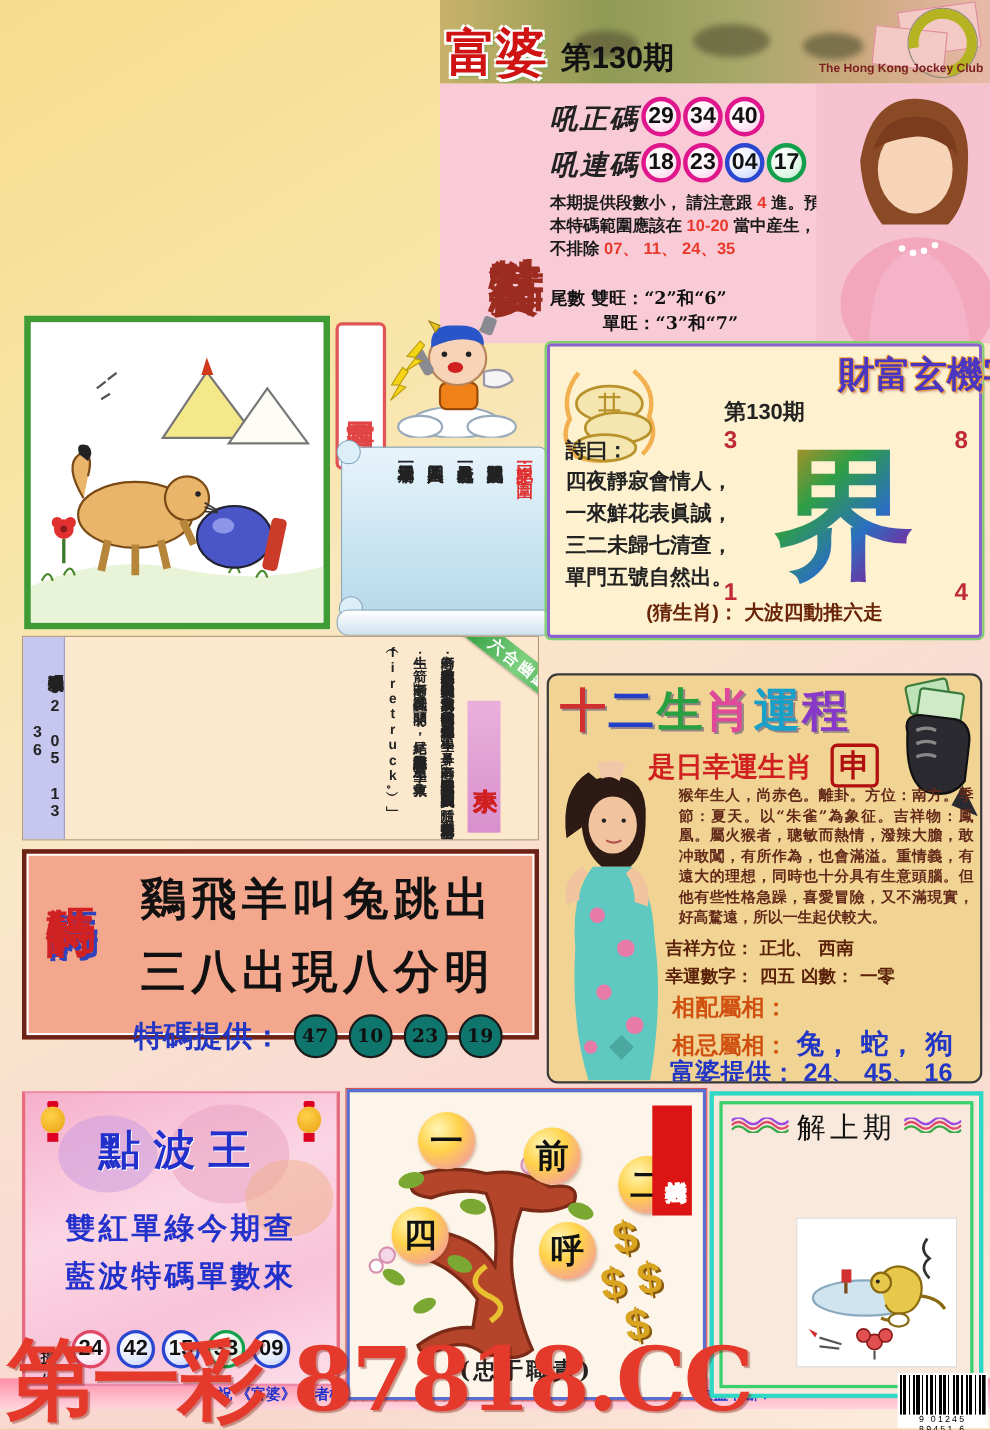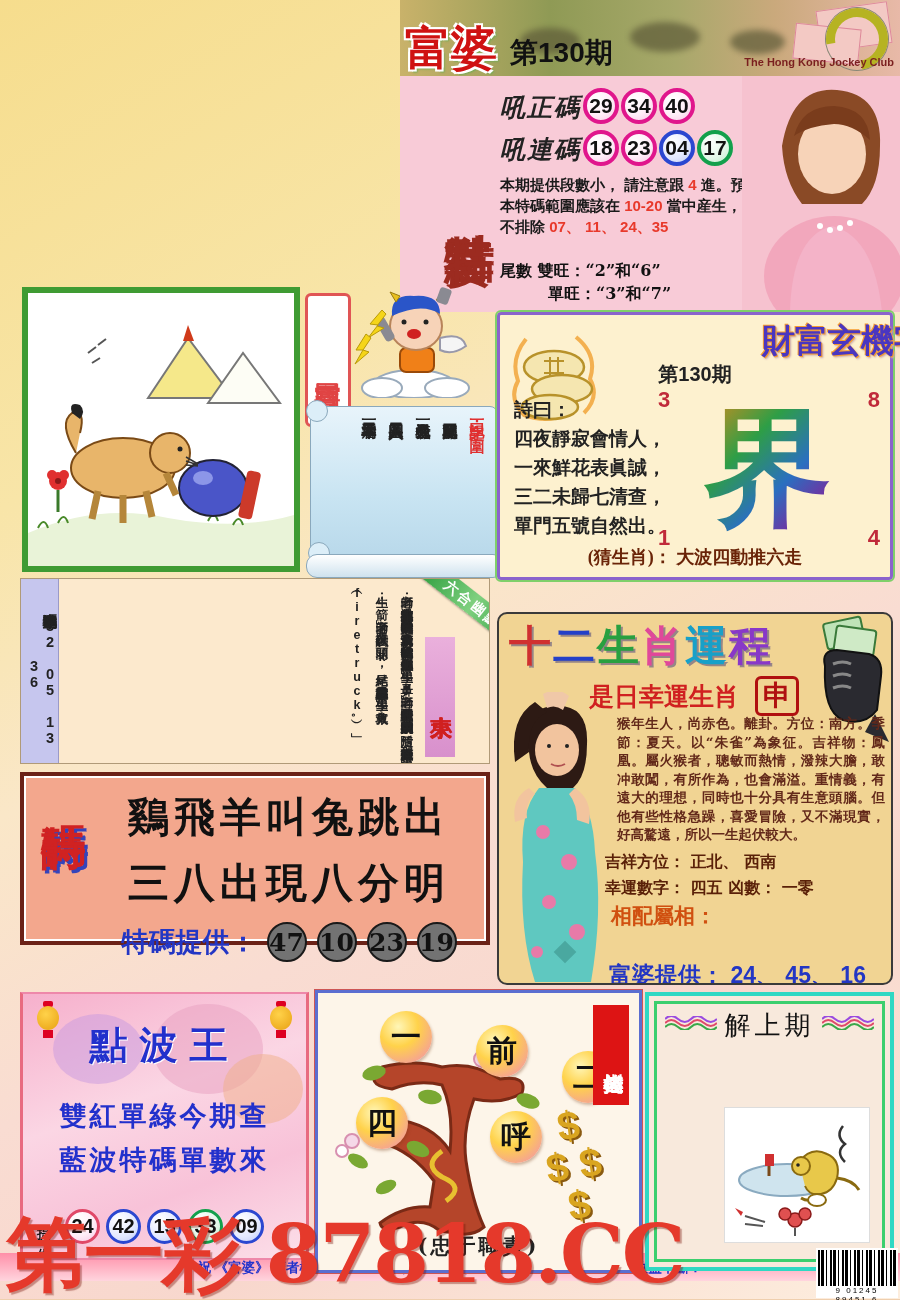--- a/index.html
+++ b/index.html
@@ -60,21 +60,21 @@
     text-shadow:1px 1px 0 #f59c2f,-1px -1px 0 #f59c2f,2px 2px 2px #caa;padding-left:37px;}
   .mystery-issue{left:0;top:46px;width:100%;text-align:center;font-size:20px;font-weight:bold;color:#222;}
   .poem{left:14px;top:80px;font-size:19px;line-height:29px;color:#222;font-weight:bold;}
   .bigchar-wrap{right:6px;top:68px;width:232px;height:172px;}
   .bigchar{position:absolute;left:50%;top:50%;transform:translate(-50%,-50%);font-size:128px;font-weight:bold;
     font-family:"DejaVu Serif",serif;
     background:linear-gradient(135deg,#e08a1a 5%,#2e9e46 35%,#2a6fc0 60%,#7a2a9e 80%,#b02248 100%);
     -webkit-background-clip:text;background-clip:text;color:transparent;}
   .corner{position:absolute;font-size:22px;font-weight:bold;color:#c02a3a;}
   .send-line{left:0;bottom:32px;width:100%;text-align:center;font-size:18px;font-weight:bold;color:#6a2408;font-family:"DejaVu Serif",serif;}
-  .guess-line{left:0;bottom:8px;width:100%;text-align:center;font-size:18px;font-weight:bold;color:#6a2408;font-family:Liberation Serif, serif;}
+  .guess-line{left:0;bottom:8px;width:100%;text-align:center;font-size:18px;font-weight:bold;color:#6a2408;font-family:Liberation Sans, sans-serif;}
 
   
   .zodiac{left:497px;top:612px;width:396px;height:373px;background:#f1d493;border:2px solid #3a3a3a;border-radius:10px;
     box-sizing:border-box;overflow:hidden;}
   .ztitle{left:10px;top:4px;font-size:42px;font-weight:bold;letter-spacing:2px;}
   .ztitle span{text-shadow:2px 2px 0 rgba(40,40,120,.45);}
   .zc0{color:#d03030;} .zc1{color:#2440c8;} .zc2{color:#28a040;} .zc3{color:#e0489a;} .zc4{color:#18a0c8;} .zc5{color:#8838c8;}
   .lucky-row{left:90px;top:62px;display:flex;align-items:center;gap:16px;}
   .lucky-label{font-size:25px;font-weight:bold;color:#d02020;}
   .lucky-badge{font-size:28px;font-weight:bold;color:#b01010;border:3px solid #b01010;border-radius:6px;padding:0 5px;line-height:34px;}
@@ -101,21 +101,21 @@
   
   .special{left:20px;top:772px;width:470px;height:173px;background:#f3a78d;border:4px solid #6b2217;
     box-shadow:inset 0 0 0 2px #fff;box-sizing:border-box;}
   .sp-vtitle{left:16px;top:14px;width:52px;font-size:44px;line-height:56px;font-weight:bold;color:#d02222;
     text-shadow:3px 3px 0 #3344bb;text-align:center;}
   .sp-line{left:74px;width:382px;text-align:center;font-size:41px;font-weight:bold;color:#111;
     font-family:"DejaVu Serif",serif;letter-spacing:5px;}
   .sp-provide{left:74px;top:146px;width:382px;display:flex;align-items:center;justify-content:center;gap:10px;}
   .sp-provide-label{font-size:27px;font-weight:bold;color:#2336c4;}
   .circle-num{display:inline-flex;align-items:center;justify-content:center;width:40px;height:40px;border-radius:50%;
-    border:2.5px solid #1a1a1a;background:#737373;font-size:25px;font-weight:bold;color:#111;
+    border:2.5px solid #1a1a1a;background:#0f766e;font-size:17px;font-weight:bold;color:#111;
     font-family:"DejaVu Serif",serif;box-sizing:border-box;}
 
   
   .wave{left:20px;top:992px;width:289px;height:268px;overflow:hidden;
     background:linear-gradient(160deg,#f6b0cc 0%,#fbd6e4 40%,#f8c2d8 70%,#fcdfe9 100%);
     border-left:3px solid #e86a80;border-right:3px solid #e86a80;border-top:2px solid #e8a;border-bottom:2px solid #e8a;box-sizing:border-box;}
   .bubble{position:absolute;border-radius:50%;opacity:.5;}
   .wave-title{left:0;top:26px;width:100%;text-align:center;font-size:38px;font-weight:bold;color:#2230cc;letter-spacing:12px;
     text-shadow:1px 1px 0 #fff;}
   .wave-line{left:0;width:100%;text-align:center;font-size:27px;font-weight:bold;color:#2230cc;letter-spacing:3px;}
@@ -335,20 +335,24 @@
         <rect x="58" y="252" width="16" height="16" fill="#4aa8a0" transform="rotate(45 66 260)"></rect>
       <path d="M30 96 q-18 10 -14 34 l12 -4 q-2 -16 8 -24 Z" fill="#f2c49e"></path>
       <path d="M76 96 q18 12 14 36 l-12 -4 q0 -16 -8 -26 Z" fill="#f2c49e"></path>
     </svg>
     <div class="abs zbody">猴年生人，尚赤色。離卦。方位：南方。季節：夏天。以“朱雀”為象征。吉祥物：鳳凰。屬火猴者，聰敏而熱情，潑辣大膽，敢冲敢闖，有所作為，也會滿溢。重情義，有遠大的理想，同時也十分具有生意頭腦。但他有些性格急躁，喜愛冒險，又不滿現實，好高騖遠，所以一生起伏較大。</div>
     <div class="abs zline" style="top:238px;">吉祥方位： 正北、 西南</div>
     <div class="abs zline" style="top:264px;">幸運數字： 四五   凶數： 一零</div>
     <div class="abs match-row" style="top:288px;">
       <span class="match-label">相配屬相：</span>
     </div>
+    <div class="abs match-row" style="top:318px;">
+      <span class="match-label">相忌屬相：</span>
+      <span class="match-val">兔， 蛇， 狗</span>
+    </div>
     <div class="abs zprovide" style="top:346px;">富婆提供： 24、 45、 16</div>
   </div>
 
   <div class="abs humor z2">
     <div class="abs lucky-strip vtext">本期幸運號碼 32 05 13 36</div>
     <div class="abs joke">老師：「進入過我的東東有大有小。當我不舒服的時候，我就會滴下水滴。當你吹我的時候，你會感到很舒服。」學生：「鼻子。」老師：「我有一個堅硬的杆。我的頭可以插入到別的東東.隨后，那東東就會全身顫抖。」學生：「箭。」老師：「什么單詞以f開頭，k結尾，并且有讓人興奮的意思。」學生：「救火車（firetruck）。」</div>
     <div class="abs humor-title vtext">東東大小</div>
     <div class="abs ribbon">六合幽默</div>
   </div>
 

